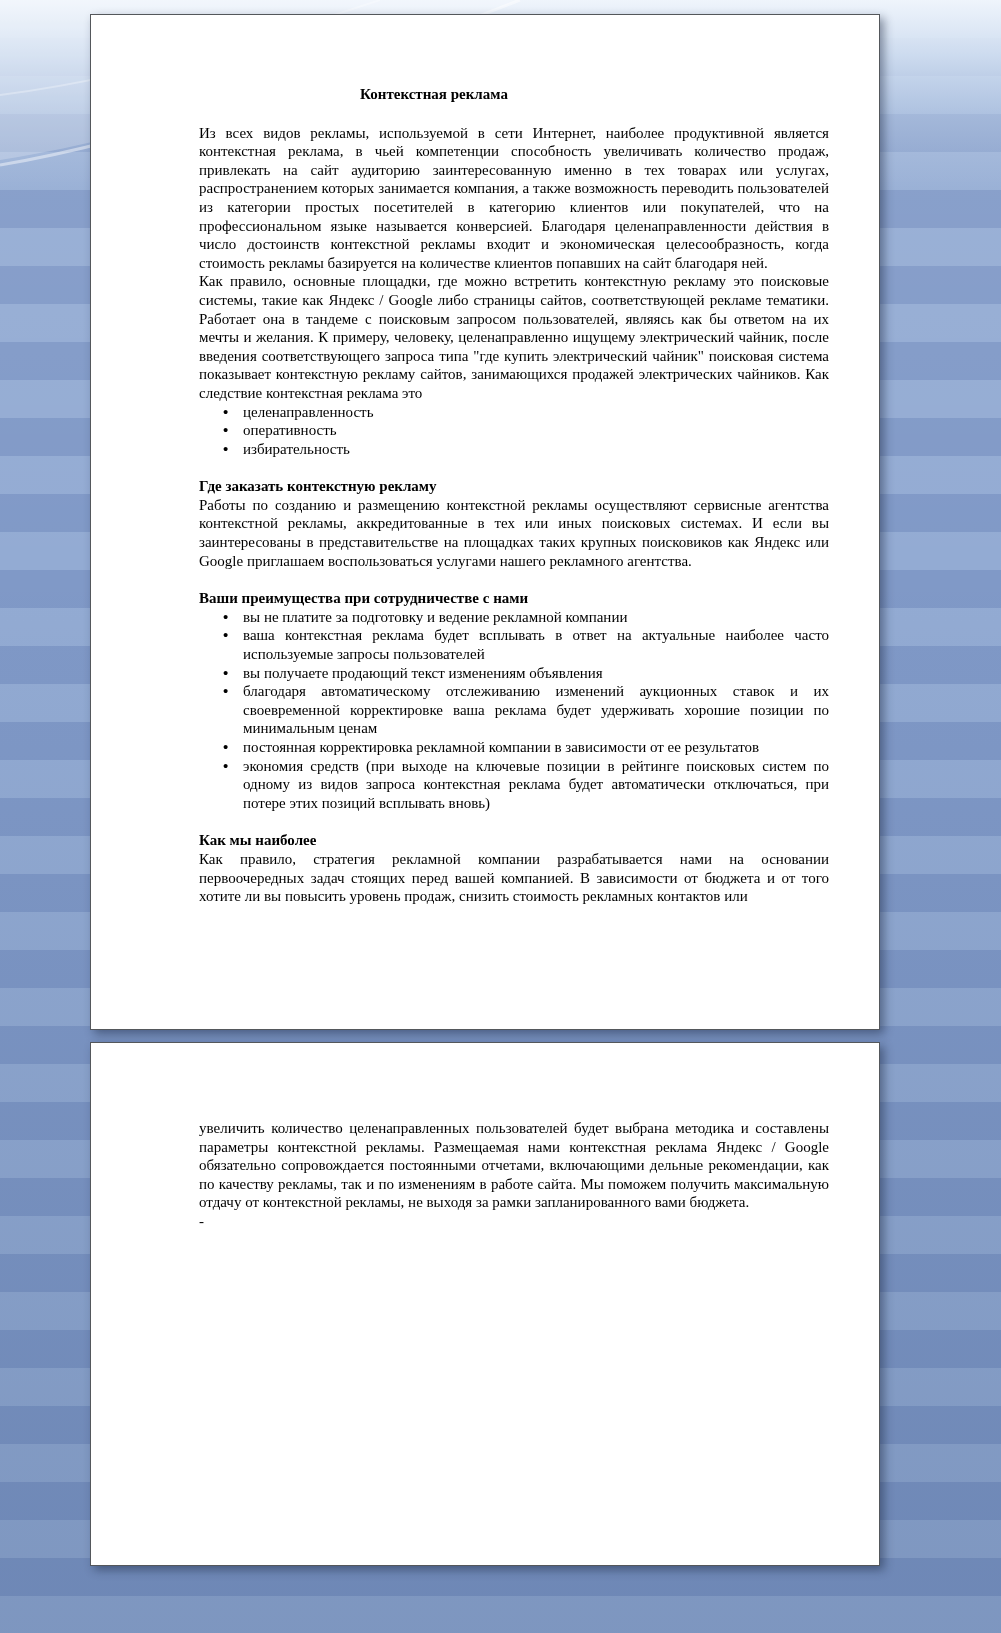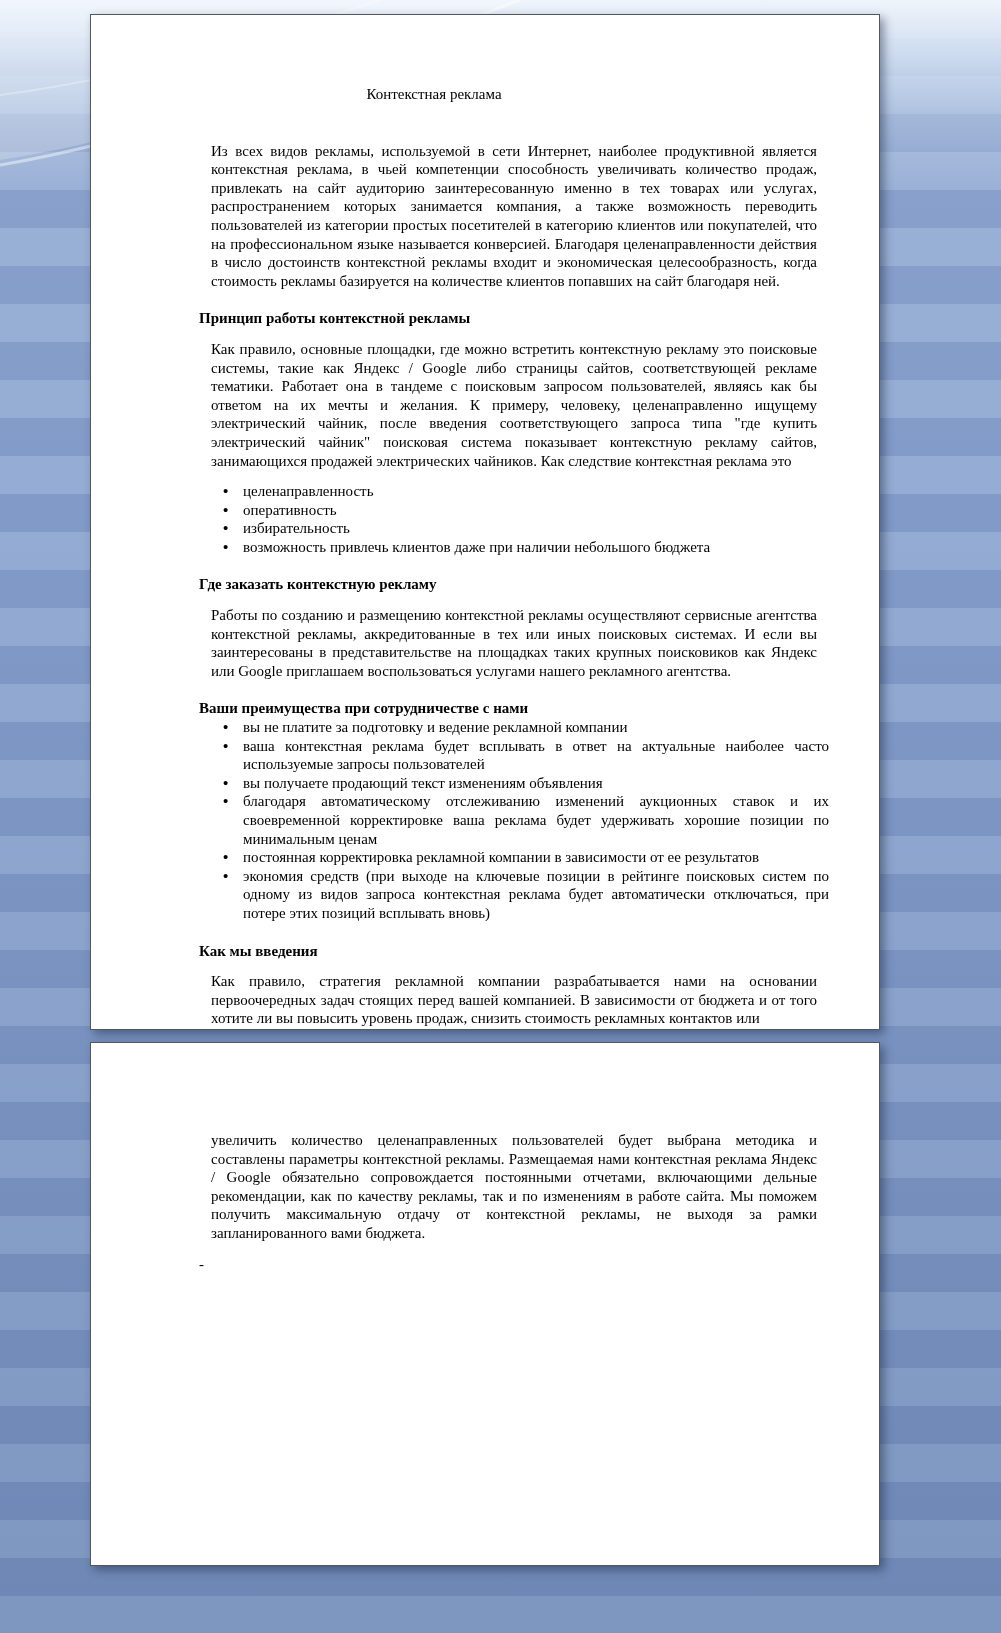--- a/index.html
+++ b/index.html
@@ -53,32 +53,32 @@
 
   .content {
     padding: 70px 50px 0 108px;
     font-size: 15px;
     line-height: 18.6px;
     text-align: justify;
   }
   .content2 { padding-top: 76px; }
 
   .title {
-    margin: 0 160px 38px 0;
+    margin: 0 160px 20px 0;
     text-align: center;
-    font-weight: normal;
+    font-weight: bold;
   }
 
   .heading {
     margin: 19px 0 0 0;
     font-weight: bold;
     text-align: left;
   }
 
-  .para { margin: 12px; }
+  .para { margin: 0; }
 
   ul.bullets {
     margin: 0;
     padding: 0 0 0 44px;
     list-style: none;
   }
   ul.bullets li {
     position: relative;
     text-align: justify;
   }
@@ -103,43 +103,41 @@
     <path d="M0,95 C120,80 260,40 380,0" stroke="rgba(255,255,255,0.30)" stroke-width="2" fill="none"></path>
   </svg>
 
   <div class="page page1">
     <div class="content">
 
       <p class="title">Контекстная реклама</p>
 
       <p class="para">Из всех видов рекламы, используемой в сети Интернет, наиболее продуктивной является контекстная реклама, в чьей компетенции способность увеличивать количество продаж, привлекать на сайт аудиторию заинтересованную именно в тех товарах или услугах, распространением которых занимается компания, а также возможность переводить пользователей из категории простых посетителей в категорию клиентов или покупателей, что на профессиональном языке называется конверсией. Благодаря целенаправленности действия в число достоинств контекстной рекламы входит и экономическая целесообразность, когда стоимость рекламы базируется на количестве клиентов попавших на сайт благодаря ней.</p>
 
-      <p class="heading">Принцип работы контекстной рекламы</p>
       <p class="para">Как правило, основные площадки, где можно встретить контекстную рекламу это поисковые системы, такие как Яндекс / Google либо страницы сайтов, соответствующей рекламе тематики. Работает она в тандеме с поисковым запросом пользователей, являясь как бы ответом на их мечты и желания. К примеру, человеку, целенаправленно ищущему электрический чайник, после введения соответствующего запроса типа "где купить электрический чайник" поисковая система показывает контекстную рекламу сайтов, занимающихся продажей электрических чайников. Как следствие контекстная реклама это</p>
       <ul class="bullets">
         <li>целенаправленность</li>
         <li>оперативность</li>
         <li>избирательность</li>
-        <li>возможность привлечь клиентов даже при наличии небольшого бюджета</li>
       </ul>
 
       <p class="heading">Где заказать контекстную рекламу</p>
       <p class="para">Работы по созданию и размещению контекстной рекламы осуществляют сервисные агентства контекстной рекламы, аккредитованные в тех или иных поисковых системах. И если вы заинтересованы в представительстве на площадках таких крупных поисковиков как Яндекс или Google приглашаем воспользоваться услугами нашего рекламного агентства.</p>
 
       <p class="heading">Ваши преимущества при сотрудничестве с нами</p>
       <ul class="bullets">
         <li>вы не платите за подготовку и ведение рекламной компании</li>
         <li>ваша контекстная реклама будет всплывать в ответ на актуальные наиболее часто используемые запросы пользователей</li>
         <li>вы получаете продающий текст изменениям объявления</li>
         <li>благодаря автоматическому отслеживанию изменений аукционных ставок и их своевременной корректировке ваша реклама будет удерживать хорошие позиции по минимальным ценам</li>
         <li>постоянная корректировка рекламной компании в зависимости от ее результатов</li>
         <li>экономия средств (при выходе на ключевые позиции в рейтинге поисковых систем по одному из видов запроса контекстная реклама будет автоматически отключаться, при потере этих позиций всплывать вновь)</li>
       </ul>
 
-      <p class="heading">Как мы введения</p>
+      <p class="heading">Как мы наиболее</p>
       <p class="para">Как правило, стратегия рекламной компании разрабатывается нами на основании первоочередных задач стоящих перед вашей компанией. В зависимости от бюджета и от того хотите ли вы повысить уровень продаж, снизить стоимость рекламных контактов или</p>
 
     </div>
   </div>
 
   <div class="page page2">
     <div class="content content2">
 
       <p class="para">увеличить количество целенаправленных пользователей будет выбрана методика и составлены параметры контекстной рекламы. Размещаемая нами контекстная реклама Яндекс / Google обязательно сопровождается постоянными отчетами, включающими дельные рекомендации, как по качеству рекламы, так и по изменениям в работе сайта. Мы поможем получить максимальную отдачу от контекстной рекламы, не выходя за рамки запланированного вами бюджета.</p>
 

